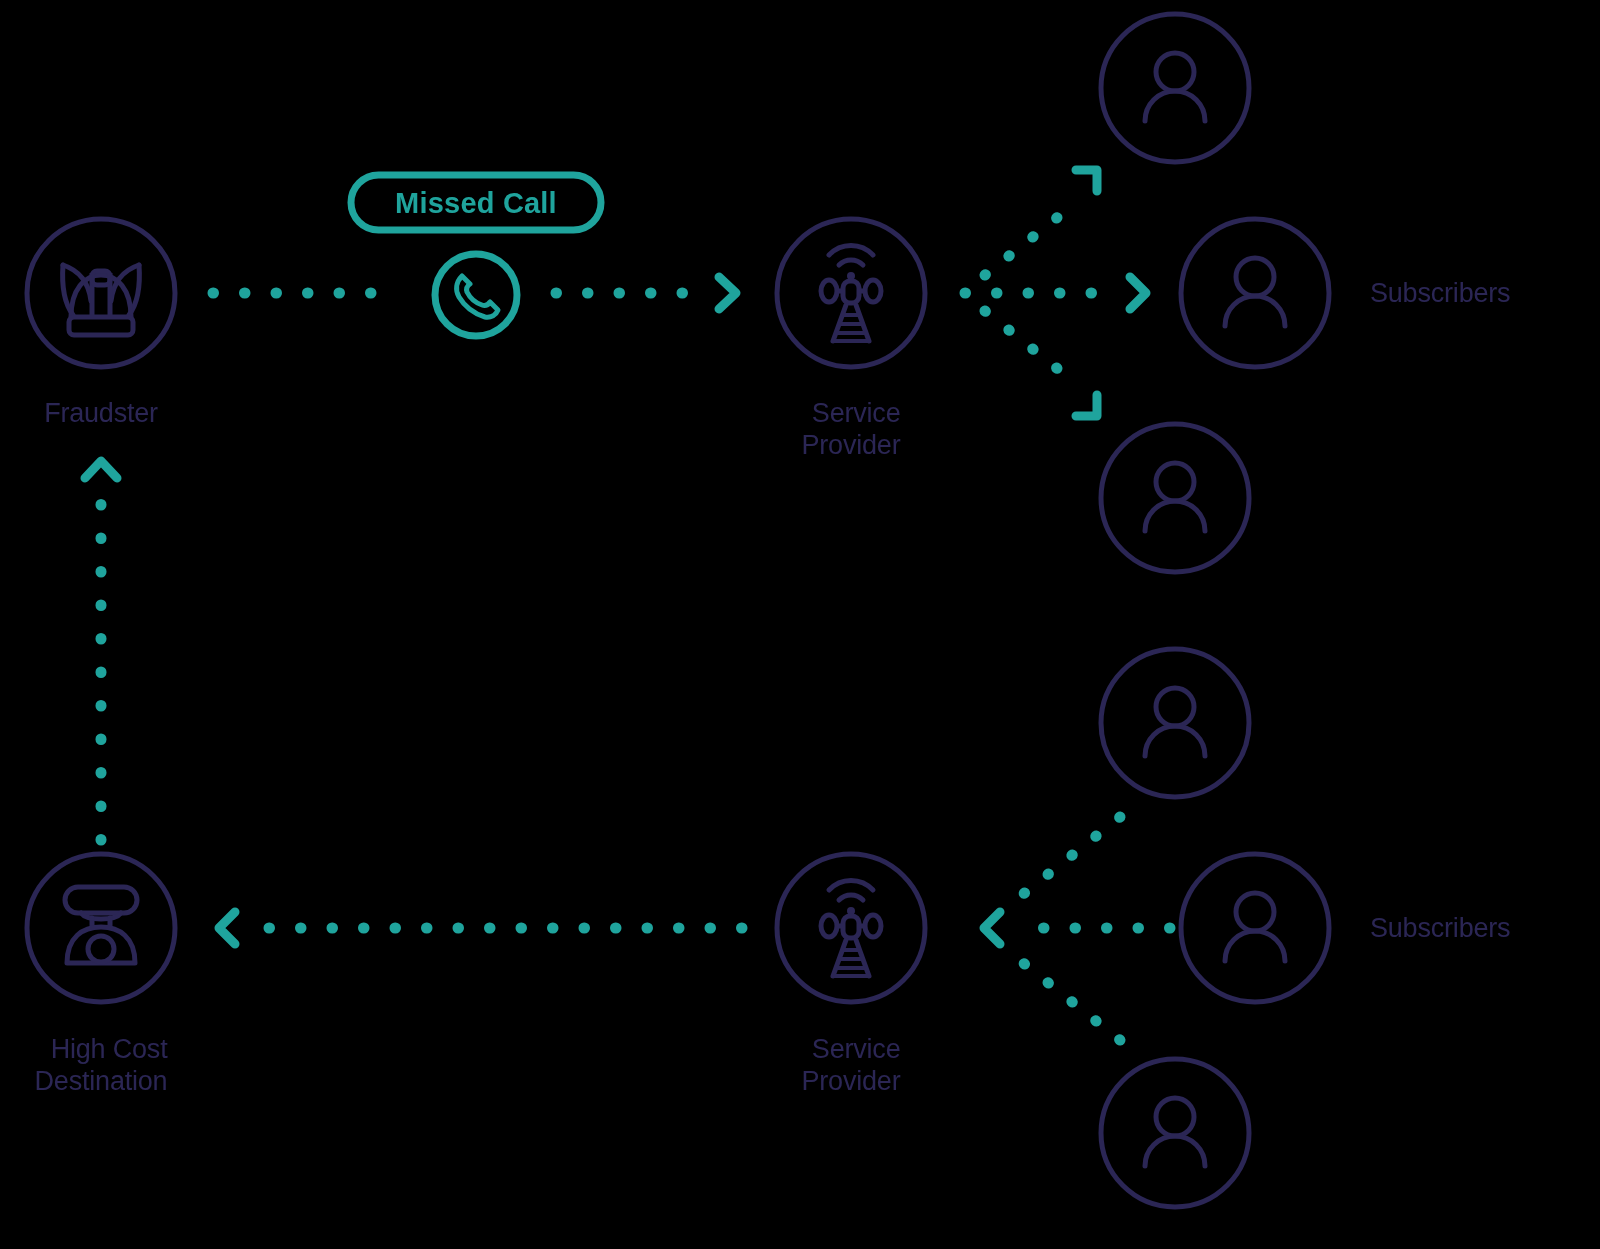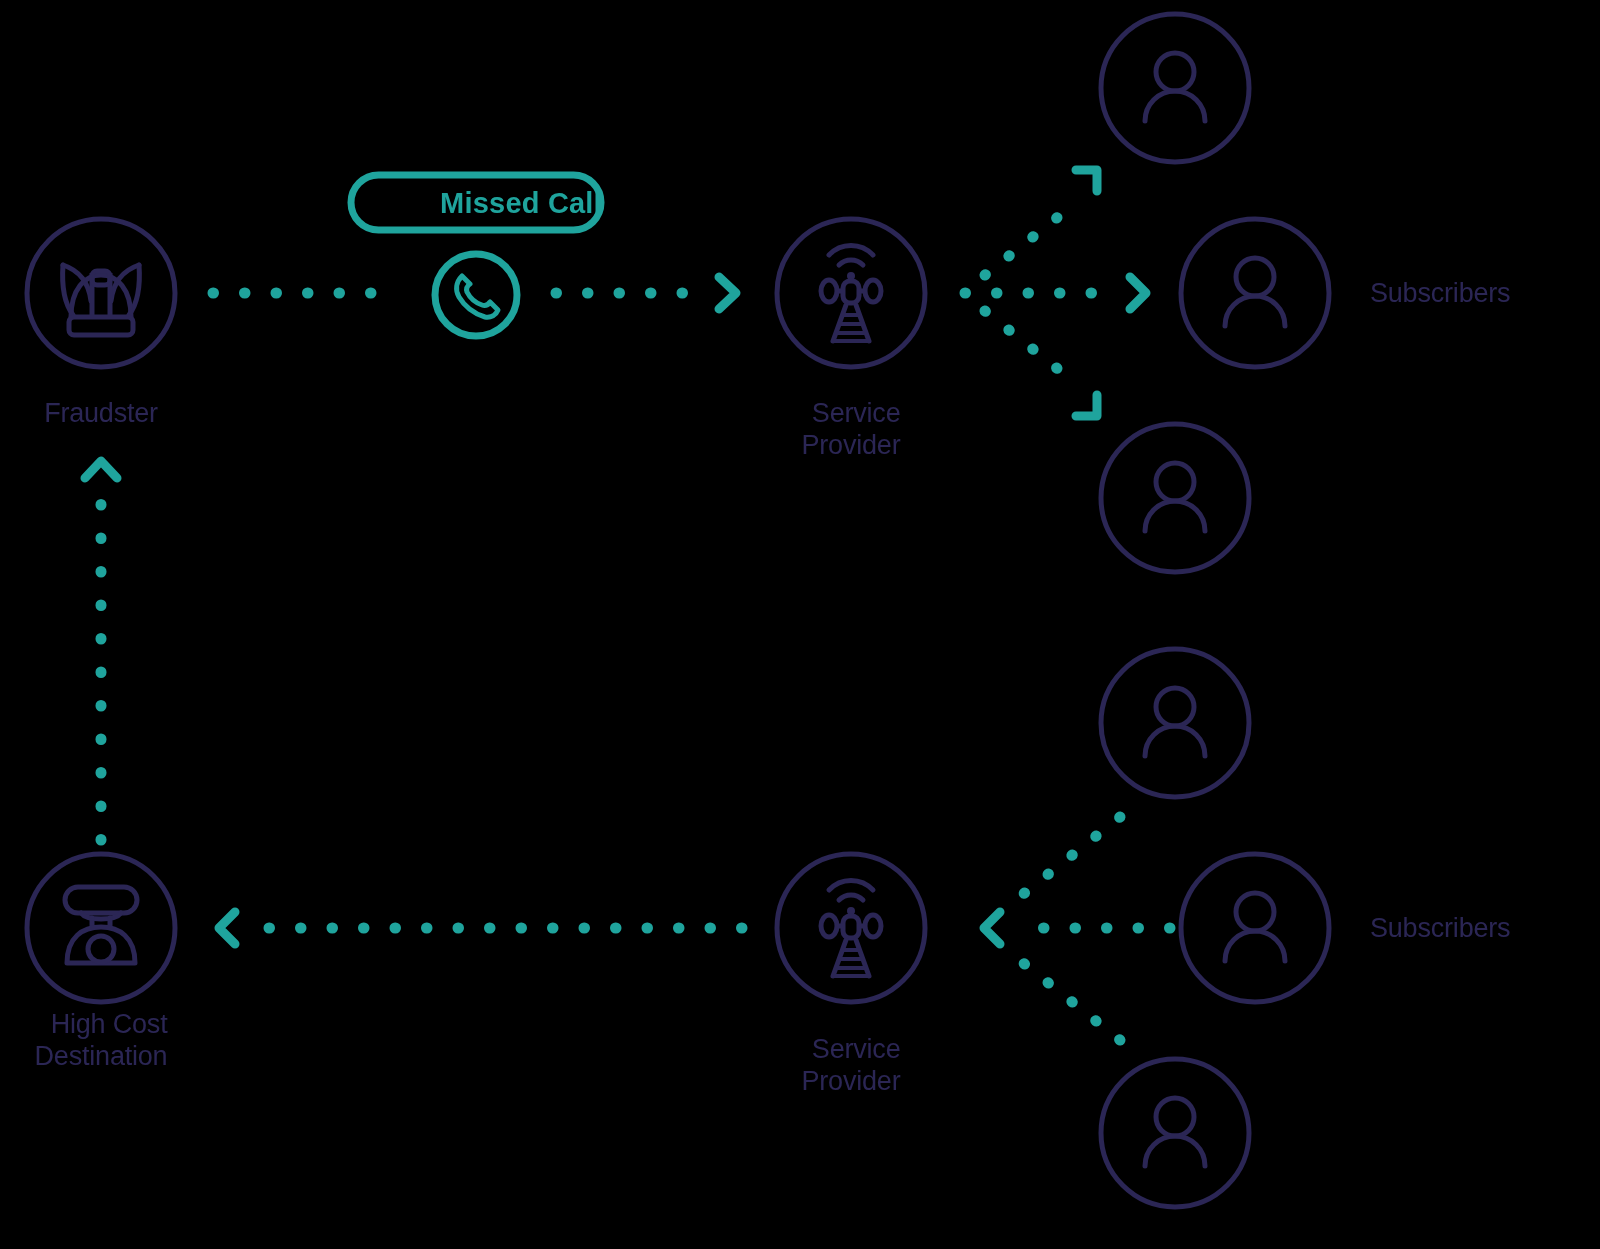--- a/index.html
+++ b/index.html
@@ -197,30 +197,30 @@
       <use href="#glyph-user" x="1255" y="928"></use>
     </g>
     <g>
       <circle cx="1175" cy="1133" r="74" fill="none" stroke="#2B2655" stroke-width="5"></circle>
       <use href="#glyph-user" x="1175" y="1133"></use>
     </g>
 
     <rect x="351" y="175" width="250" height="55" rx="27.5" fill="none" stroke="#1FA49D" stroke-width="7"></rect>
   </svg>
 
-  <div class="pill-text" style="left:476px; top:203px;margin-left:45px;">Missed Call</div>
+  <div class="pill-text" style="left:476px; top:203px;">Missed Call</div>
 
   <div class="label center" style="left:101px; top:398px;">Fraudster</div>
 
   <div class="label center" style="left:851px; top:398px;">Service
 Provider</div>
 
   <div class="label left" style="left:1370px; top:278px;">Subscribers</div>
 
-  <div class="label center" style="left:101px; top:1009px;">High Cost
+  <div class="label center" style="left:101px; top:1034px;">High Cost
 Destination</div>
 
   <div class="label center" style="left:851px; top:1034px;">Service
 Provider</div>
 
   <div class="label left" style="left:1370px; top:913px;">Subscribers</div>
 
 </div>
 
 </body></html>

